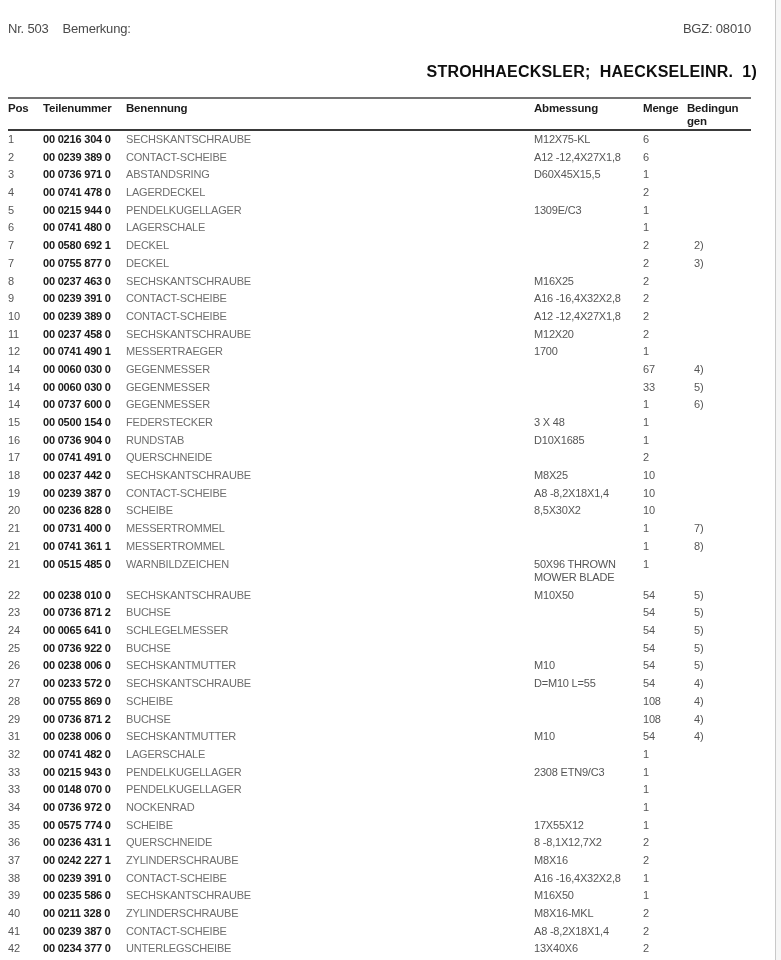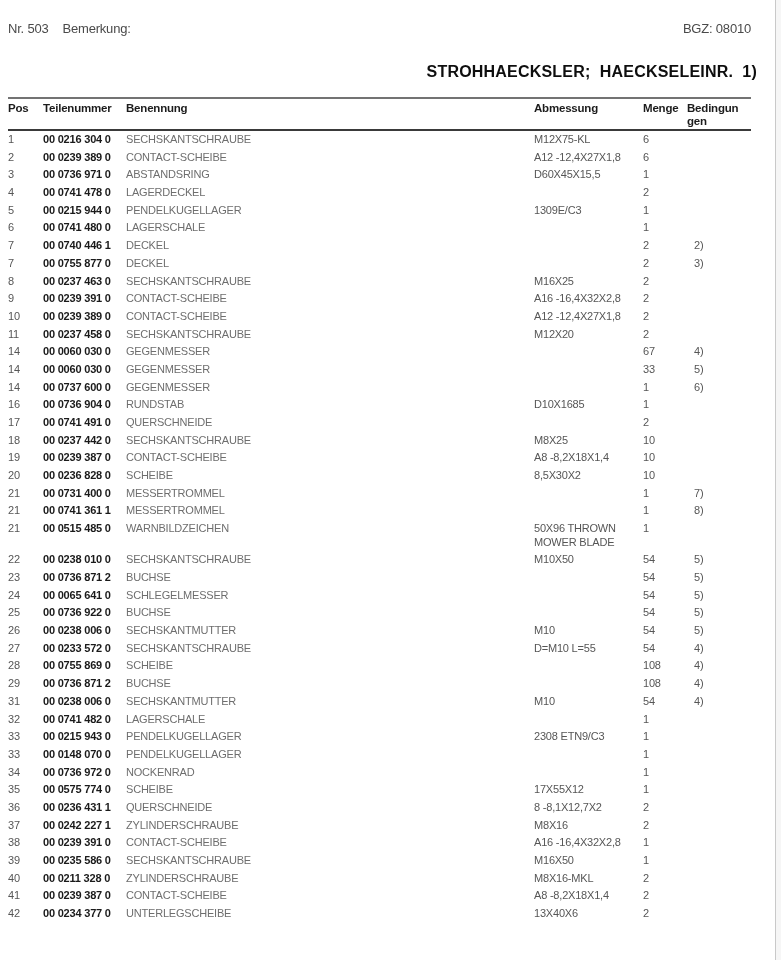--- a/index.html
+++ b/index.html
@@ -135,21 +135,21 @@
           <tr>
     <td class="c-pos">6</td>
     <td class="c-part">00 0741 480 0</td>
     <td class="c-name">LAGERSCHALE</td>
     <td class="c-dim"></td>
     <td class="c-qty">1</td>
     <td class="c-cond"></td>
   </tr>
           <tr>
     <td class="c-pos">7</td>
-    <td class="c-part">00 0740 446 1</td>
+    <td class="c-part">00 0580 692 1</td>
     <td class="c-name">DECKEL</td>
     <td class="c-dim"></td>
     <td class="c-qty">2</td>
     <td class="c-cond">2)</td>
   </tr>
           <tr>
     <td class="c-pos">7</td>
     <td class="c-part">00 0755 877 0</td>
     <td class="c-name">DECKEL</td>
     <td class="c-dim"></td>
@@ -182,20 +182,28 @@
   </tr>
           <tr>
     <td class="c-pos">11</td>
     <td class="c-part">00 0237 458 0</td>
     <td class="c-name">SECHSKANTSCHRAUBE</td>
     <td class="c-dim">M12X20</td>
     <td class="c-qty">2</td>
     <td class="c-cond"></td>
   </tr>
           <tr>
+    <td class="c-pos">12</td>
+    <td class="c-part">00 0741 490 1</td>
+    <td class="c-name">MESSERTRAEGER</td>
+    <td class="c-dim">1700</td>
+    <td class="c-qty">1</td>
+    <td class="c-cond"></td>
+  </tr>
+          <tr>
     <td class="c-pos">14</td>
     <td class="c-part">00 0060 030 0</td>
     <td class="c-name">GEGENMESSER</td>
     <td class="c-dim"></td>
     <td class="c-qty">67</td>
     <td class="c-cond">4)</td>
   </tr>
           <tr>
     <td class="c-pos">14</td>
     <td class="c-part">00 0060 030 0</td>
@@ -204,20 +212,28 @@
     <td class="c-qty">33</td>
     <td class="c-cond">5)</td>
   </tr>
           <tr>
     <td class="c-pos">14</td>
     <td class="c-part">00 0737 600 0</td>
     <td class="c-name">GEGENMESSER</td>
     <td class="c-dim"></td>
     <td class="c-qty">1</td>
     <td class="c-cond">6)</td>
+  </tr>
+          <tr>
+    <td class="c-pos">15</td>
+    <td class="c-part">00 0500 154 0</td>
+    <td class="c-name">FEDERSTECKER</td>
+    <td class="c-dim">3  X 48</td>
+    <td class="c-qty">1</td>
+    <td class="c-cond"></td>
   </tr>
           <tr>
     <td class="c-pos">16</td>
     <td class="c-part">00 0736 904 0</td>
     <td class="c-name">RUNDSTAB</td>
     <td class="c-dim">D10X1685</td>
     <td class="c-qty">1</td>
     <td class="c-cond"></td>
   </tr>
           <tr>

